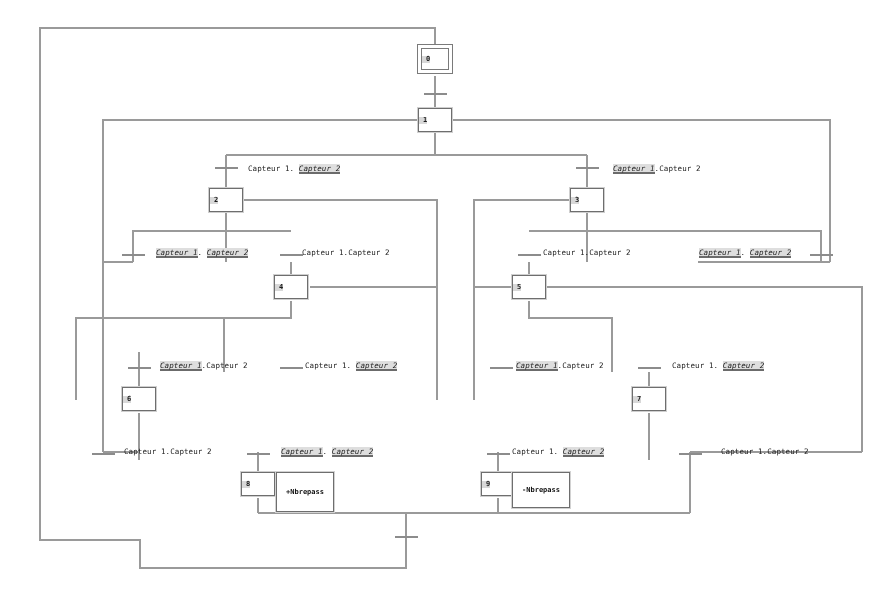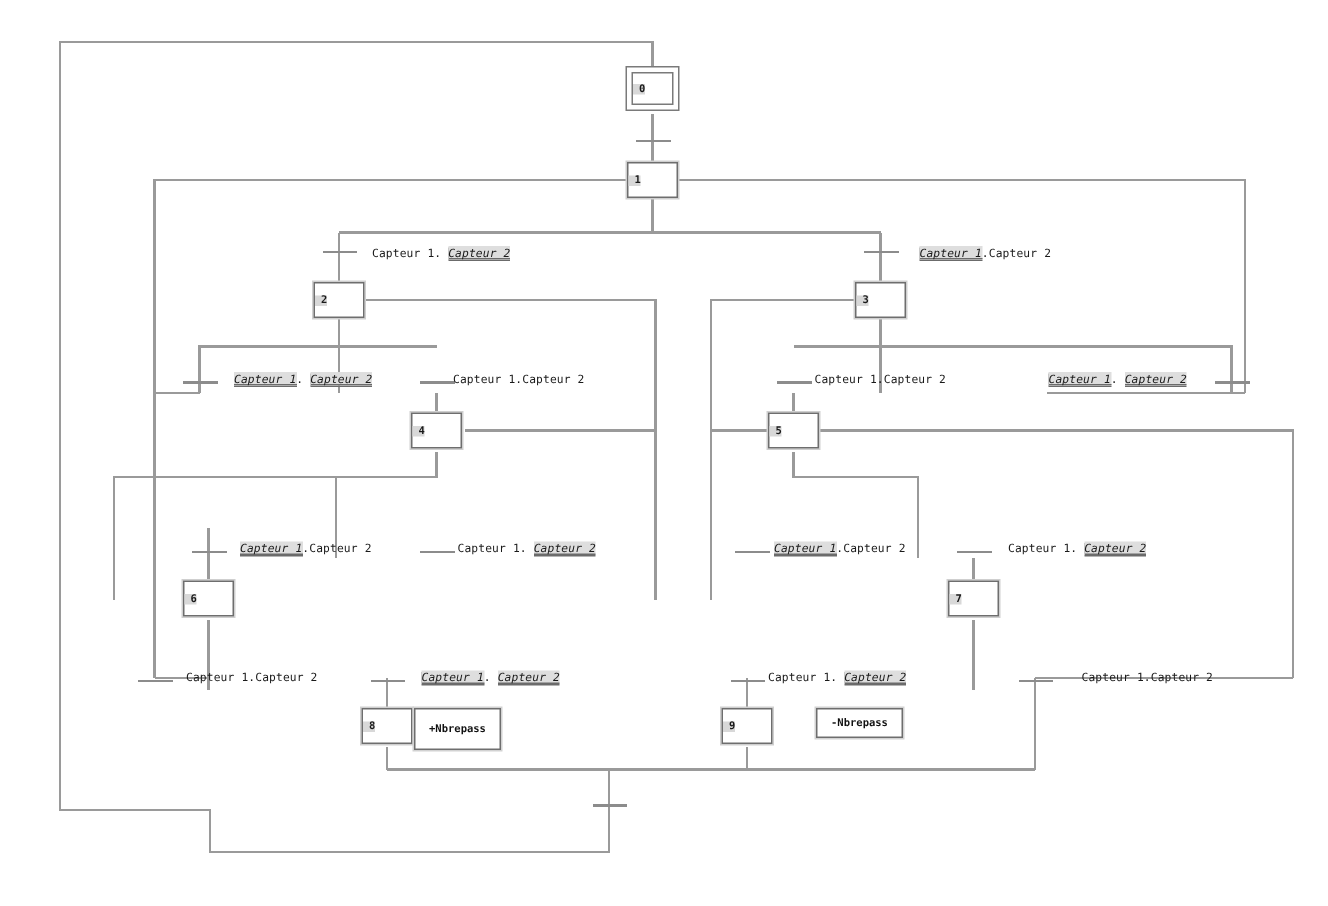--- a/index.html
+++ b/index.html
@@ -211,24 +211,24 @@
         <span class="step-label">7</span>
       </div>
       <div class="step" style="left: 241px; top: 472px; width: 34px; height: 24px;">
         <span class="step-label">8</span>
       </div>
       <div class="step" style="left: 481px; top: 472px; width: 34px; height: 24px;">
         <span class="step-label">9</span>
       </div>
     </div>
   <div id="actions-layer">
-      <div class="action" style="left: 276px; top: 472px; width: 58px; height: 28px;">
+      <div class="action" style="left: 276px; top: 472px; width: 58px; height: 40px;">
         <span class="action-label">+Nbrepass</span>
       </div>
-      <div class="action" style="left: 544px; top: 472px; width: 58px; height: 20px;">
+      <div class="action" style="left: 512px; top: 472px; width: 58px; height: 36px;">
         <span class="action-label">-Nbrepass</span>
       </div>
     </div>
   <div id="transitions-layer">
       <div class="transition-label" style="left: 248px; top: 165px;">Capteur 1. <span class="hl">Capteur 2</span></div>
       <div class="transition-label" style="left: 613px; top: 165px;"><span class="hl">Capteur 1</span>.Capteur 2</div>
       <div class="transition-label" style="left: 156px; top: 249px;"><span class="hl">Capteur 1</span>. <span class="hl">Capteur 2</span></div>
       <div class="transition-label" style="left: 302px; top: 249px;">Capteur 1.Capteur 2</div>
       <div class="transition-label" style="left: 543px; top: 249px;">Capteur 1.Capteur 2</div>
       <div class="transition-label" style="left: 699px; top: 249px;"><span class="hl">Capteur 1</span>. <span class="hl">Capteur 2</span></div>

